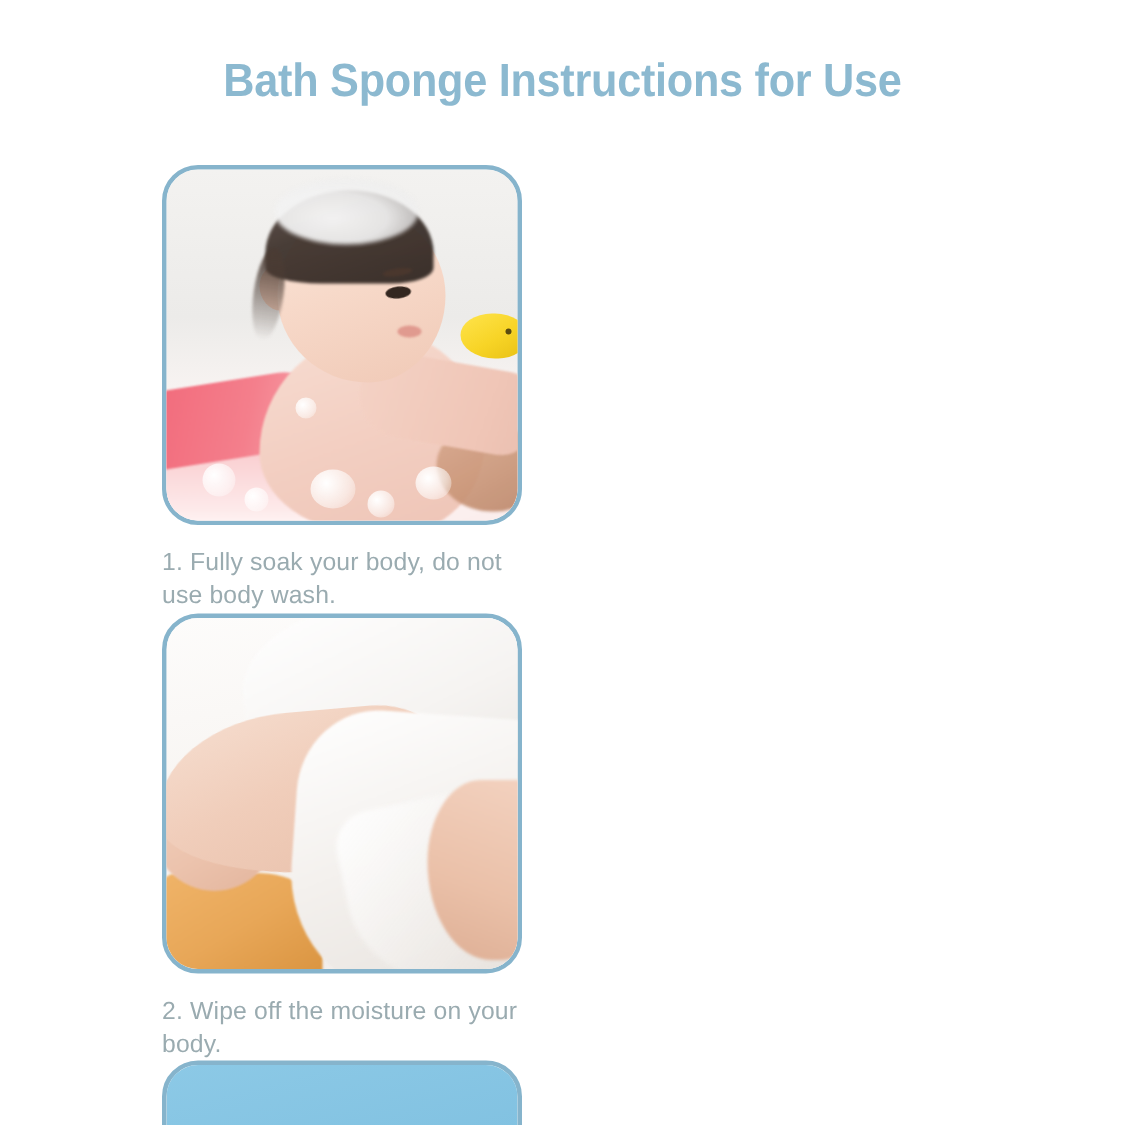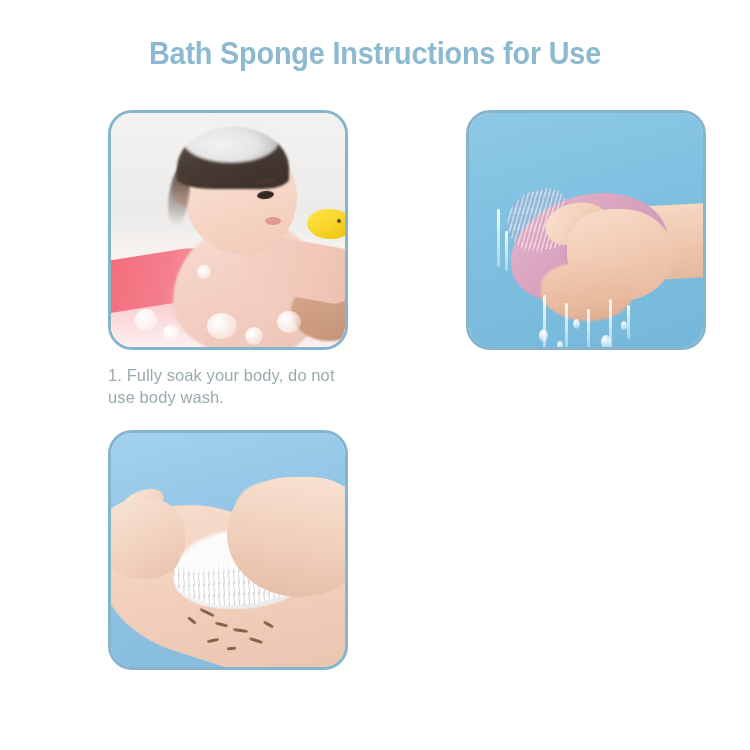--- a/index.html
+++ b/index.html
@@ -40,21 +40,21 @@
   }
 
   
   .steps {
     position: absolute;
     top: 110px;
     left: 0;
     width: 646px;
     height: 640px;
     display: grid;
-    grid-template-columns: 1fr 1fr;
+    grid-template-columns: 1fr;
     grid-template-rows: 1fr 1fr;
     column-gap: 0px;
     row-gap: 0px;
   }
   .step {
     position: relative;
     padding-left: 0;
   }
   .step-col-left  { padding-left: 108px; }
   .step-col-right { padding-left: 108px; }
@@ -520,20 +520,37 @@
           <div class="p1-suds" style="left:52px;top:212px;width:16px;height:16px;"></div>
           <div class="p1-suds" style="left:96px;top:200px;width:30px;height:26px;"></div>
           <div class="p1-suds" style="left:134px;top:214px;width:18px;height:18px;"></div>
           <div class="p1-suds" style="left:166px;top:198px;width:24px;height:22px;"></div>
           <div class="p1-suds" style="left:86px;top:152px;width:14px;height:14px;"></div>
         </div>
       </div>
       <div class="caption">1. Fully soak your body, do not use body wash.</div>
     </div>
 
+    <div class="step step-col-right">
+      <div class="photo">
+        <div class="photo-inner">
+          <div class="p2-bg"></div>
+          <div class="p2-orange"></div>
+          <div class="p2-towel-top"></div>
+          <div class="p2-heel"></div>
+          <div class="p2-foot"></div>
+          <div class="p2-toes"></div>
+          <div class="p2-toenail"></div>
+          <div class="p2-towel-main"></div>
+          <div class="p2-towel-fold"></div>
+          <div class="p2-hand"></div>
+        </div>
+      </div>
+      <div class="caption">2. Wipe off the moisture on your body.</div>
+    </div>
 
     <div class="step step-col-left">
       <div class="photo">
         <div class="photo-inner">
           <div class="p3-bg"></div>
           <div class="p3-forearm"></div>
           <div class="p3-sponge"></div>
           <div class="p3-bristles"></div>
           <div class="p3-sponge-pinch"></div>
           <div class="p3-thumb"></div>

